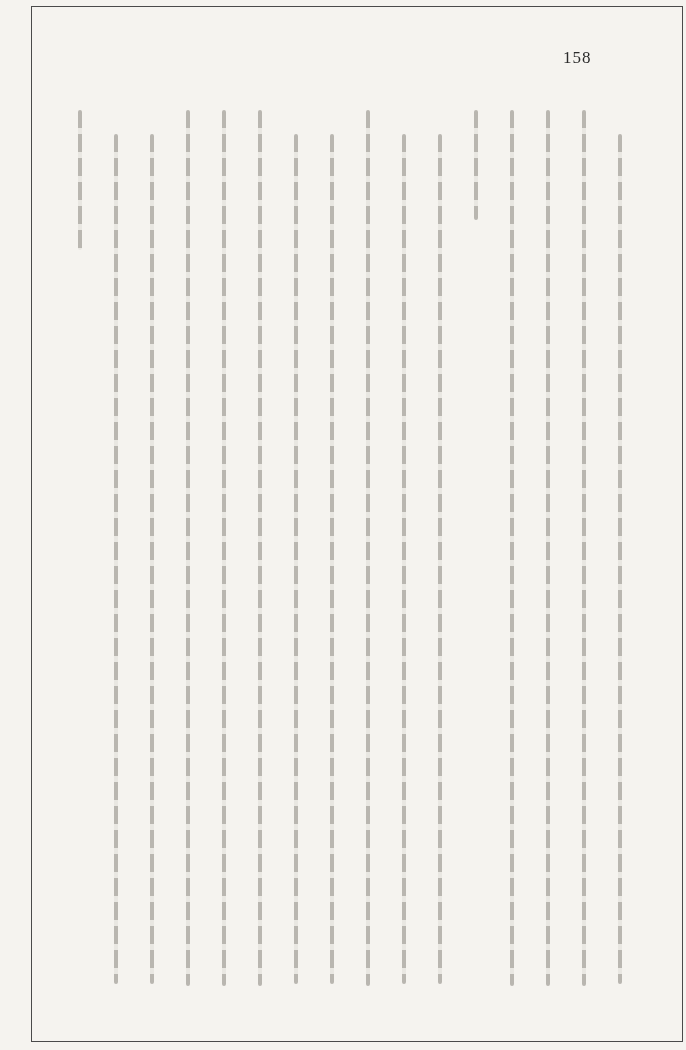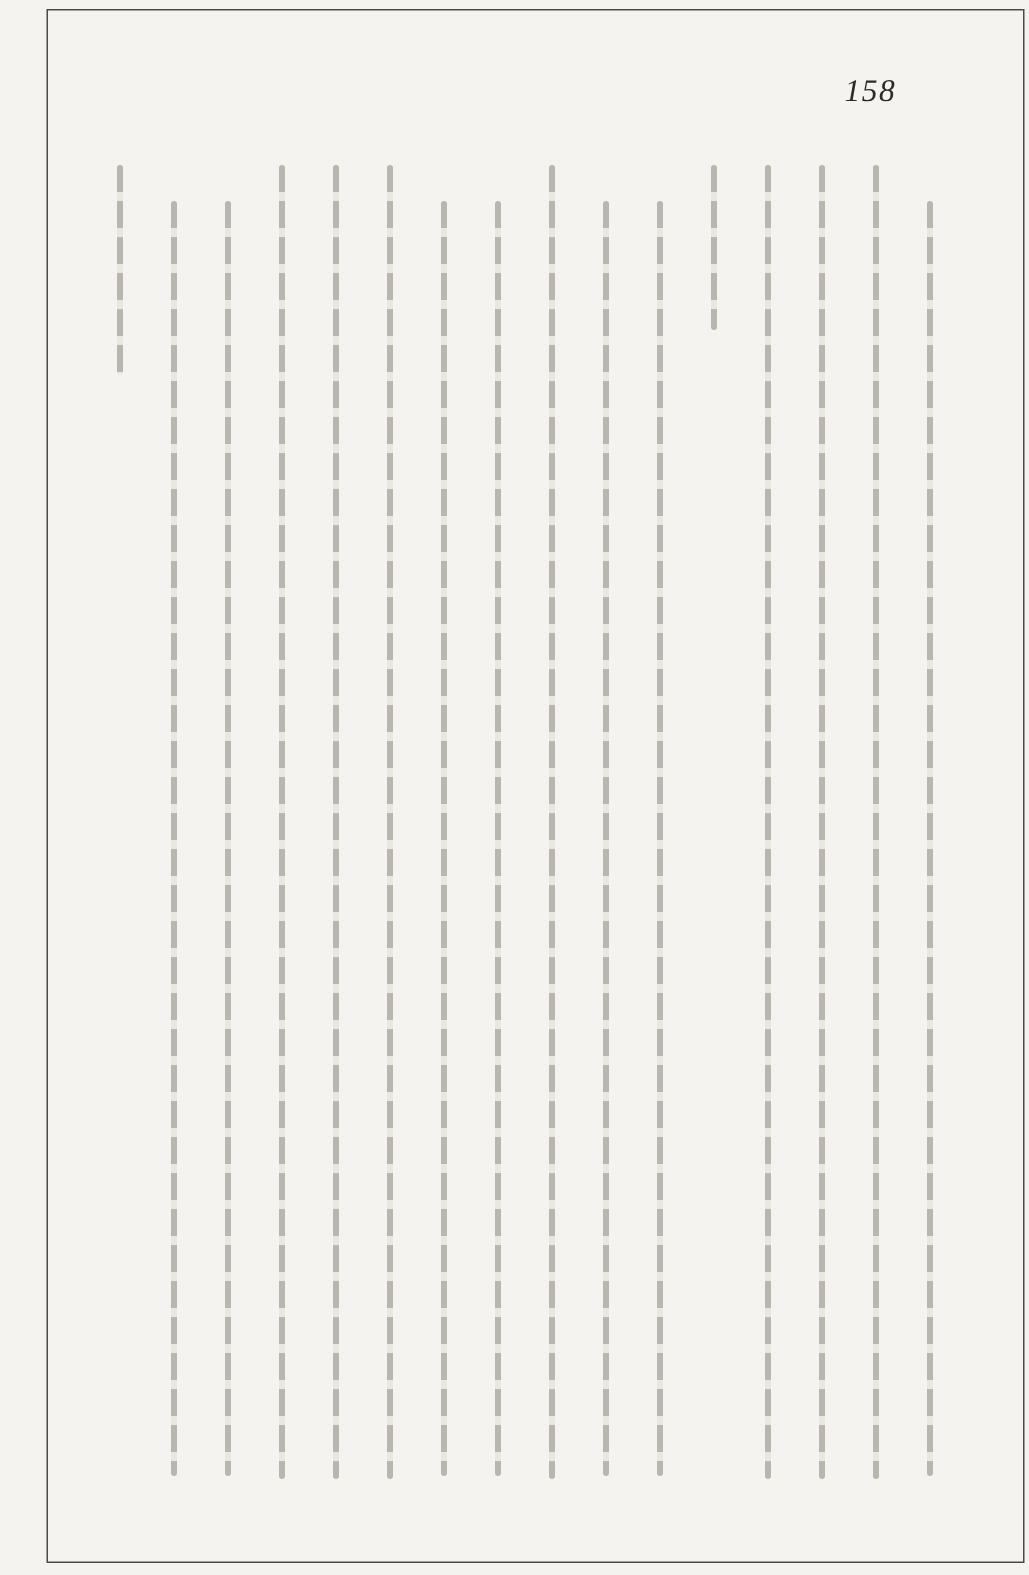--- a/index.html
+++ b/index.html
@@ -1,21 +1,21 @@
 <!DOCTYPE html>
 <html><head>
 <meta charset="utf-8">
 <style>
   html,body{margin:0;padding:0;}
   body{background:#dedcd8;font-family:"Liberation Serif","DejaVu Serif",serif;}
   .page{position:relative;width:686px;height:1050px;background:#f5f3ef;overflow:hidden;}
   .frame{position:absolute;left:31px;top:6px;width:652px;height:1036px;
          border:1px solid #4a4a4a;box-sizing:border-box;}
-  .page-number{position:absolute;left:563px;top:48px;font-size:21px;
-               font-style:italic;color:#2b2b2b;letter-spacing:1px;}
+  .page-number{position:absolute;left:563px;top:48px;font-size:17px;
+               color:#2b2b2b;letter-spacing:1px;}
   .text-area{position:absolute;top:110px;right:50px;height:900px;width:580px;}
   .col{position:absolute;top:0;width:4px;border-radius:2px;
        background:repeating-linear-gradient(to bottom,#b9b6b0 0 18px,#e9e7e2 18px 24px);}
   .col.indent{top:24px;}
 </style>
 </head>
 <body>
 
 <div class="page">
   <div class="frame"></div>

